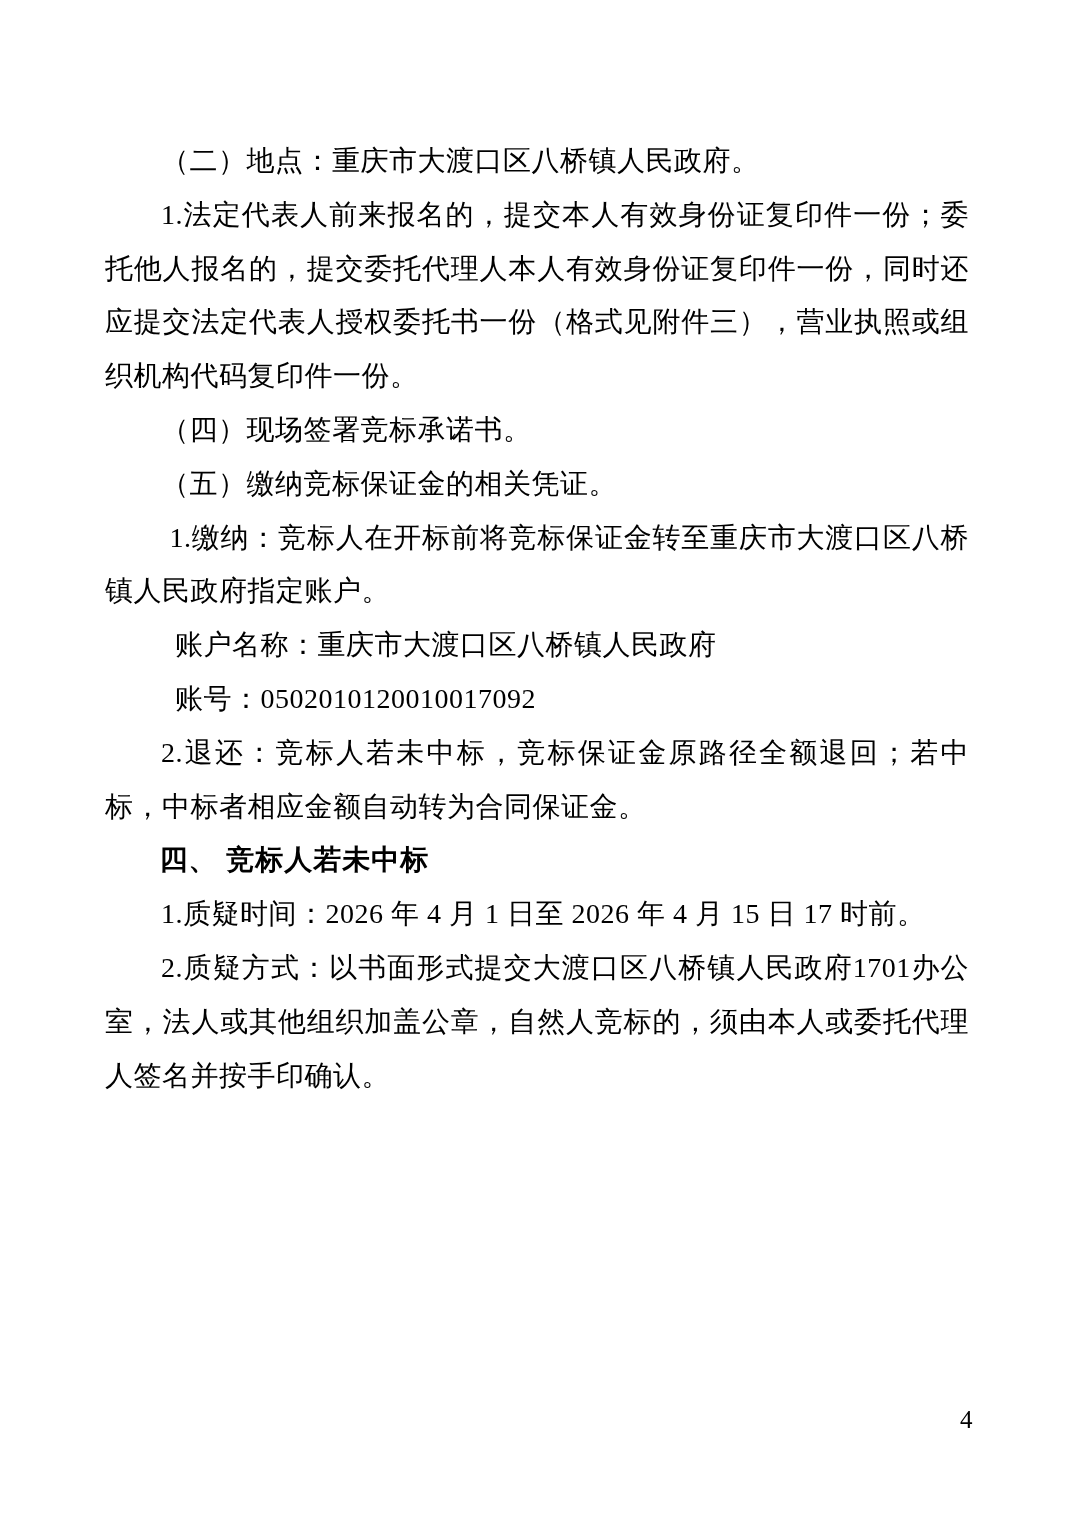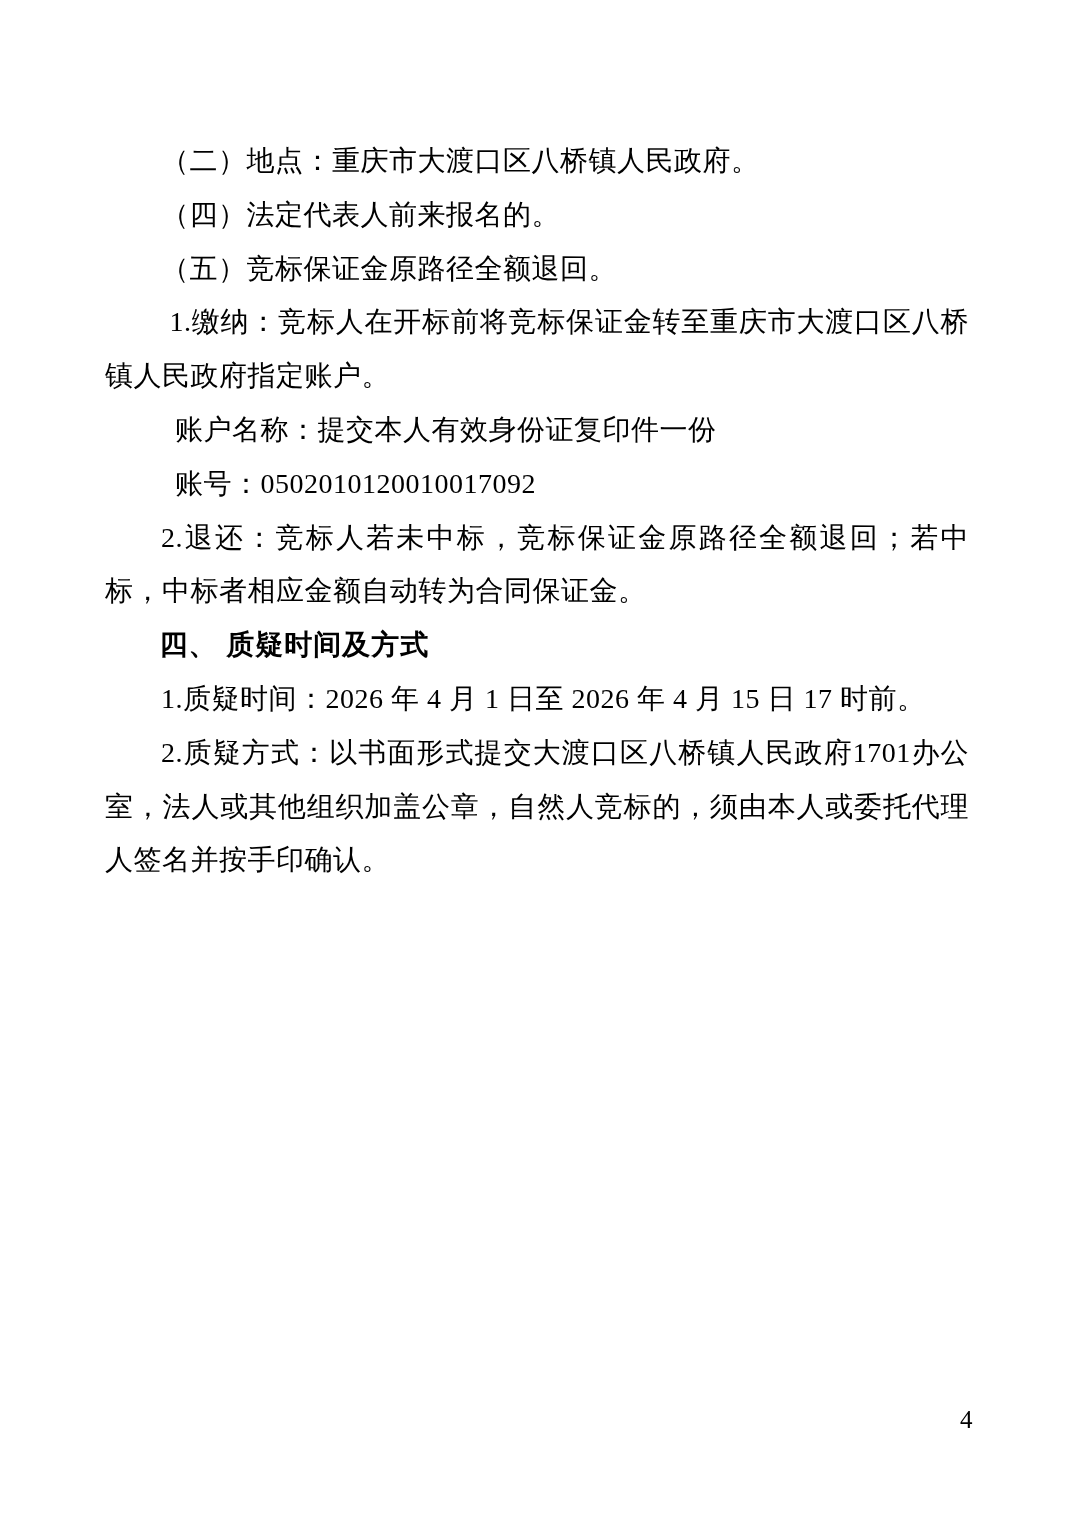--- a/index.html
+++ b/index.html
@@ -53,24 +53,25 @@
     line-height: 36px;
     color: #000000;
   }
 </style>
 </head>
 <body>
 
 <div class="page">
   <div class="content">
     <p>（二）地点：重庆市大渡口区八桥镇人民政府。</p>
-    <p>（四）法定代表人前来报名的。</p>
-    <p>（五）竞标保证金原路径全额退回。</p>
+    <p>1.法定代表人前来报名的，提交本人有效身份证复印件一份；委托他人报名的，提交委托代理人本人有效身份证复印件一份，同时还应提交法定代表人授权委托书一份（格式见附件三），营业执照或组织机构代码复印件一份。</p>
+    <p>（四）现场签署竞标承诺书。</p>
+    <p>（五）缴纳竞标保证金的相关凭证。</p>
     <p class="indent-deep">1.缴纳：竞标人在开标前将竞标保证金转至重庆市大渡口区八桥镇人民政府指定账户。</p>
-    <p class="indent-account">账户名称：提交本人有效身份证复印件一份</p>
+    <p class="indent-account">账户名称：重庆市大渡口区八桥镇人民政府</p>
     <p class="indent-account">账号：0502010120010017092</p>
     <p>2.退还：竞标人若未中标，竞标保证金原路径全额退回；若中标，中标者相应金额自动转为合同保证金。</p>
-    <p class="heading">四、 质疑时间及方式</p>
+    <p class="heading">四、 竞标人若未中标</p>
     <p>1.质疑时间：2026 年 4 月 1 日至 2026 年 4 月 15 日 17 时前。</p>
     <p>2.质疑方式：以书面形式提交大渡口区八桥镇人民政府1701办公室，法人或其他组织加盖公章，自然人竞标的，须由本人或委托代理人签名并按手印确认。</p>
   </div>
   <div class="page-number">4</div>
 </div>
 
 </body></html>

